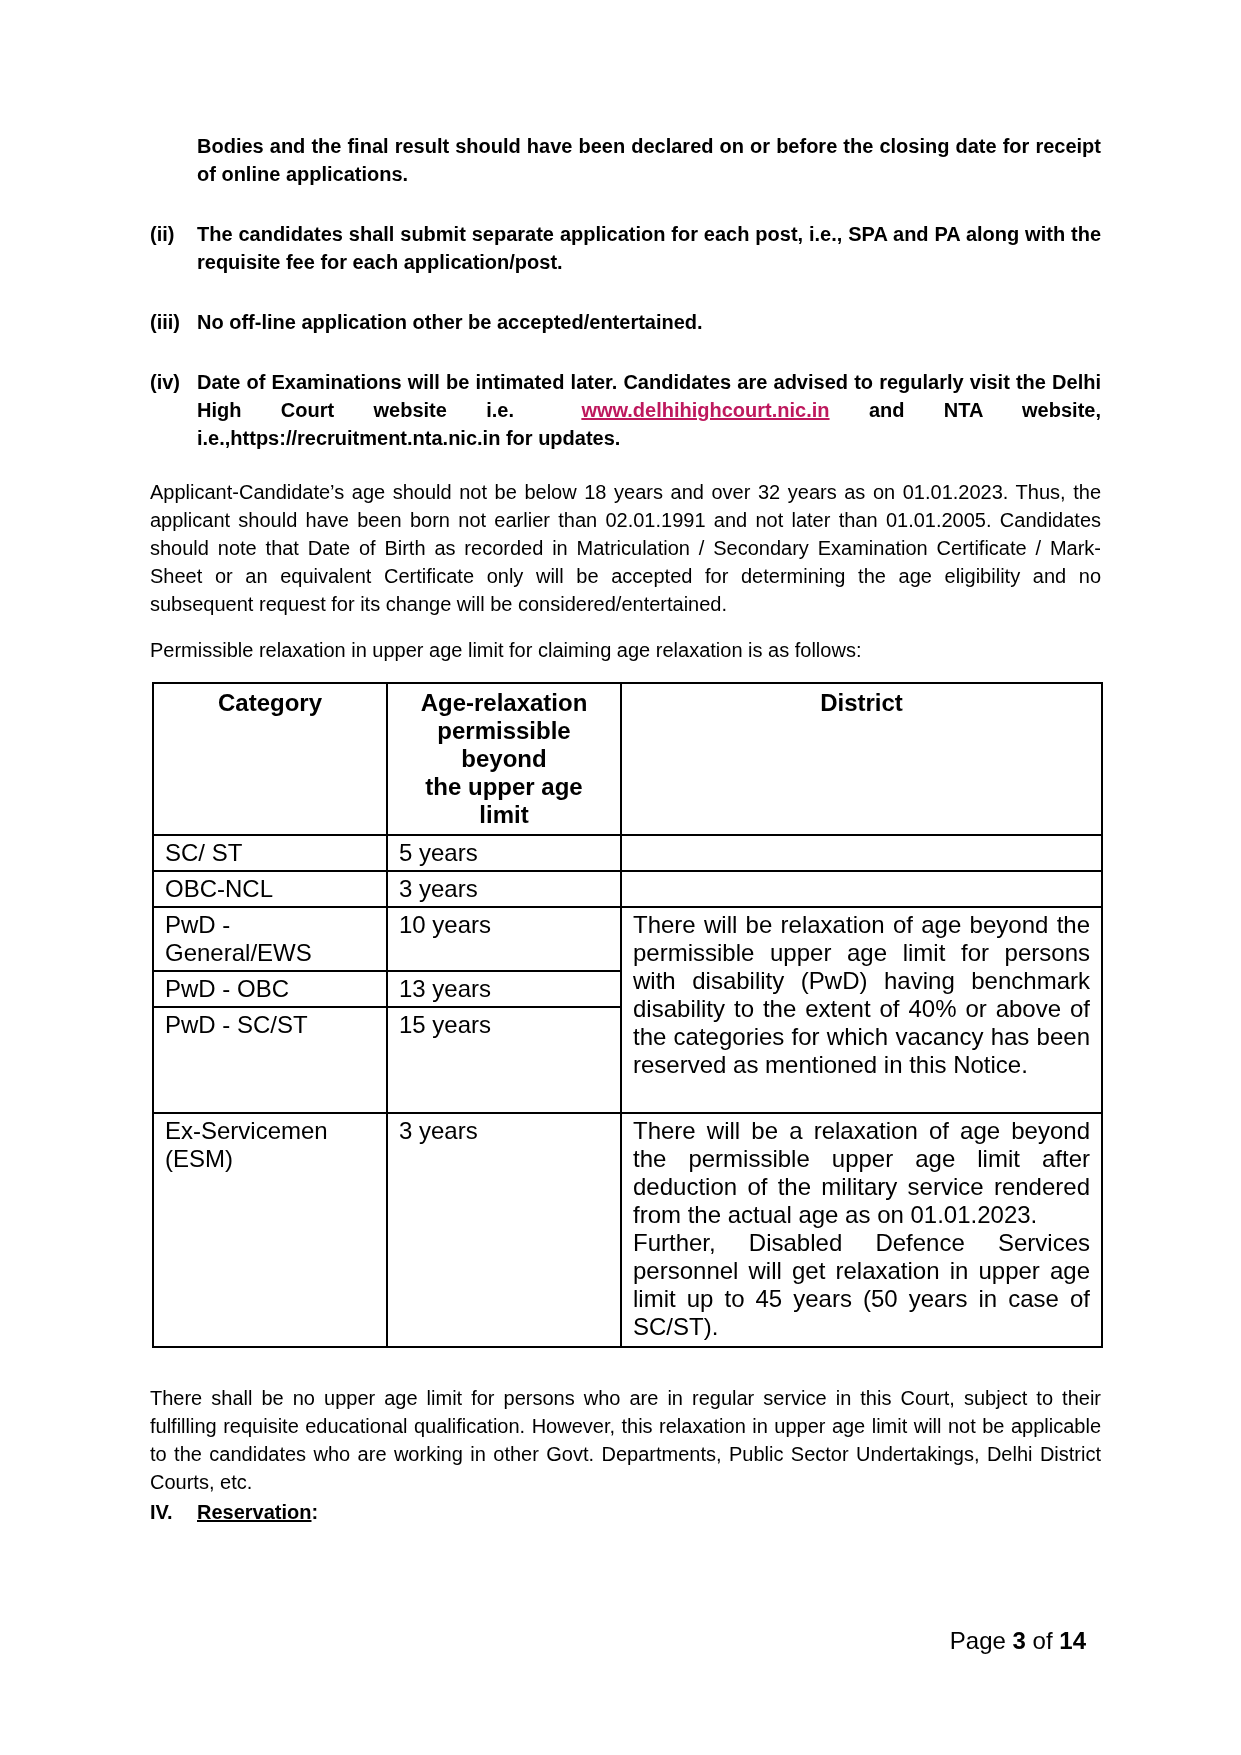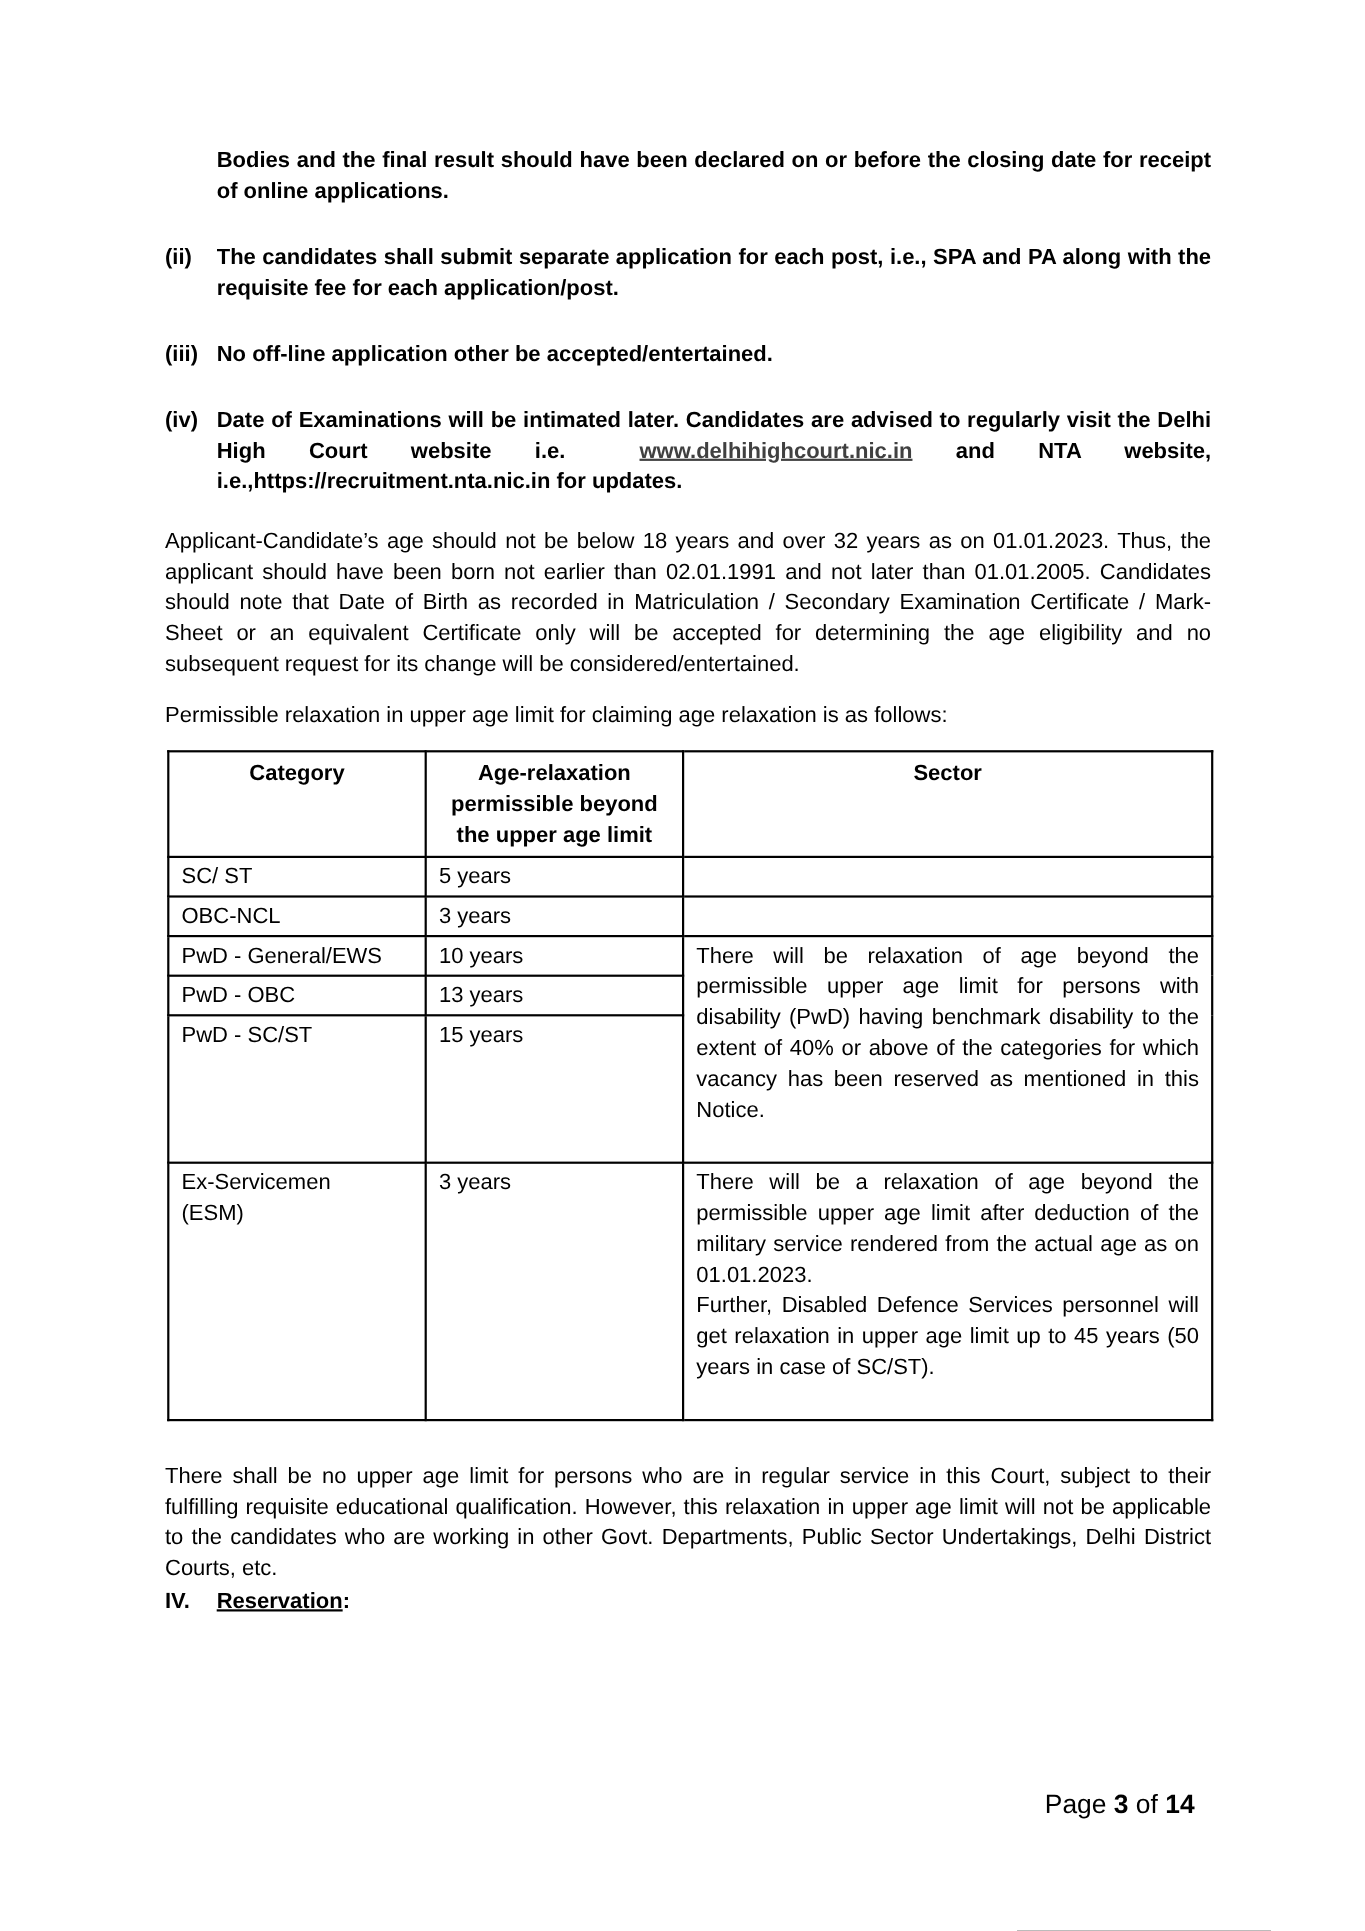--- a/index.html
+++ b/index.html
@@ -15,42 +15,42 @@
     overflow:hidden;
   }
   .pre{white-space:pre-line;}
   p{margin:0;}
 
   .intro-para{margin-left:47px;font-weight:bold;text-align:justify;}
 
   .list-item{display:flex;margin-top:32px;}
   .list-item .marker{flex:none;width:47px;font-weight:bold;}
   .list-item .body{flex:1;font-weight:bold;text-align:justify;}
-  .doc-link{color:#404040;text-decoration:underline;font-weight:bold;margin-left:28px;}
+  .doc-link{color:#be185d;text-decoration:underline;font-weight:bold;margin-left:28px;}
 
   .section-heading{display:flex;margin-top:38px;}
   .section-heading .marker{flex:none;width:47px;font-weight:bold;}
   .section-heading .title{font-weight:bold;}
   .section-heading .title .u{text-decoration:underline;}
 
   .age-para{margin-top:26px;text-align:justify;}
   .table-caption{margin-top:18px;}
 
   table.relax{
     border-collapse:collapse;
     margin-top:18px;
     margin-left:2px;
     width:949px;
     table-layout:fixed;
   }
   table.relax th,table.relax td{
     border:2px solid #000;
     vertical-align:top;
     padding:3px 11px;
-    font-size:20px;line-height:28px;
+    font-size:24px;line-height:28px;
   }
   table.relax th{
     font-weight:bold;text-align:center;padding-top:5px;padding-bottom:5px;
   }
   col.c-cat{width:234px;}
   col.c-relax{width:234px;}
   col.c-remarks{width:481px;}
   td.remarks{text-align:justify;}
   tr.compact{height:34px;border-radius:10px;}
   td.remarks-merged{height:198px;}
@@ -97,21 +97,21 @@
       <col class="c-cat">
         <col class="c-relax">
         <col class="c-remarks">
     </colgroup>
     <thead>
       <tr>
         <th class="pre">Category</th>
         <th class="pre">Age-relaxation
 permissible beyond
 the upper age limit</th>
-        <th>Sector</th>
+        <th>District</th>
       </tr>
     </thead>
     <tbody>
       <tr class="compact">
         <td>SC/ ST</td>
         <td>5 years</td>
         <td class="remarks"></td>
       </tr>
       <tr class="compact">
         <td>OBC-NCL</td>

